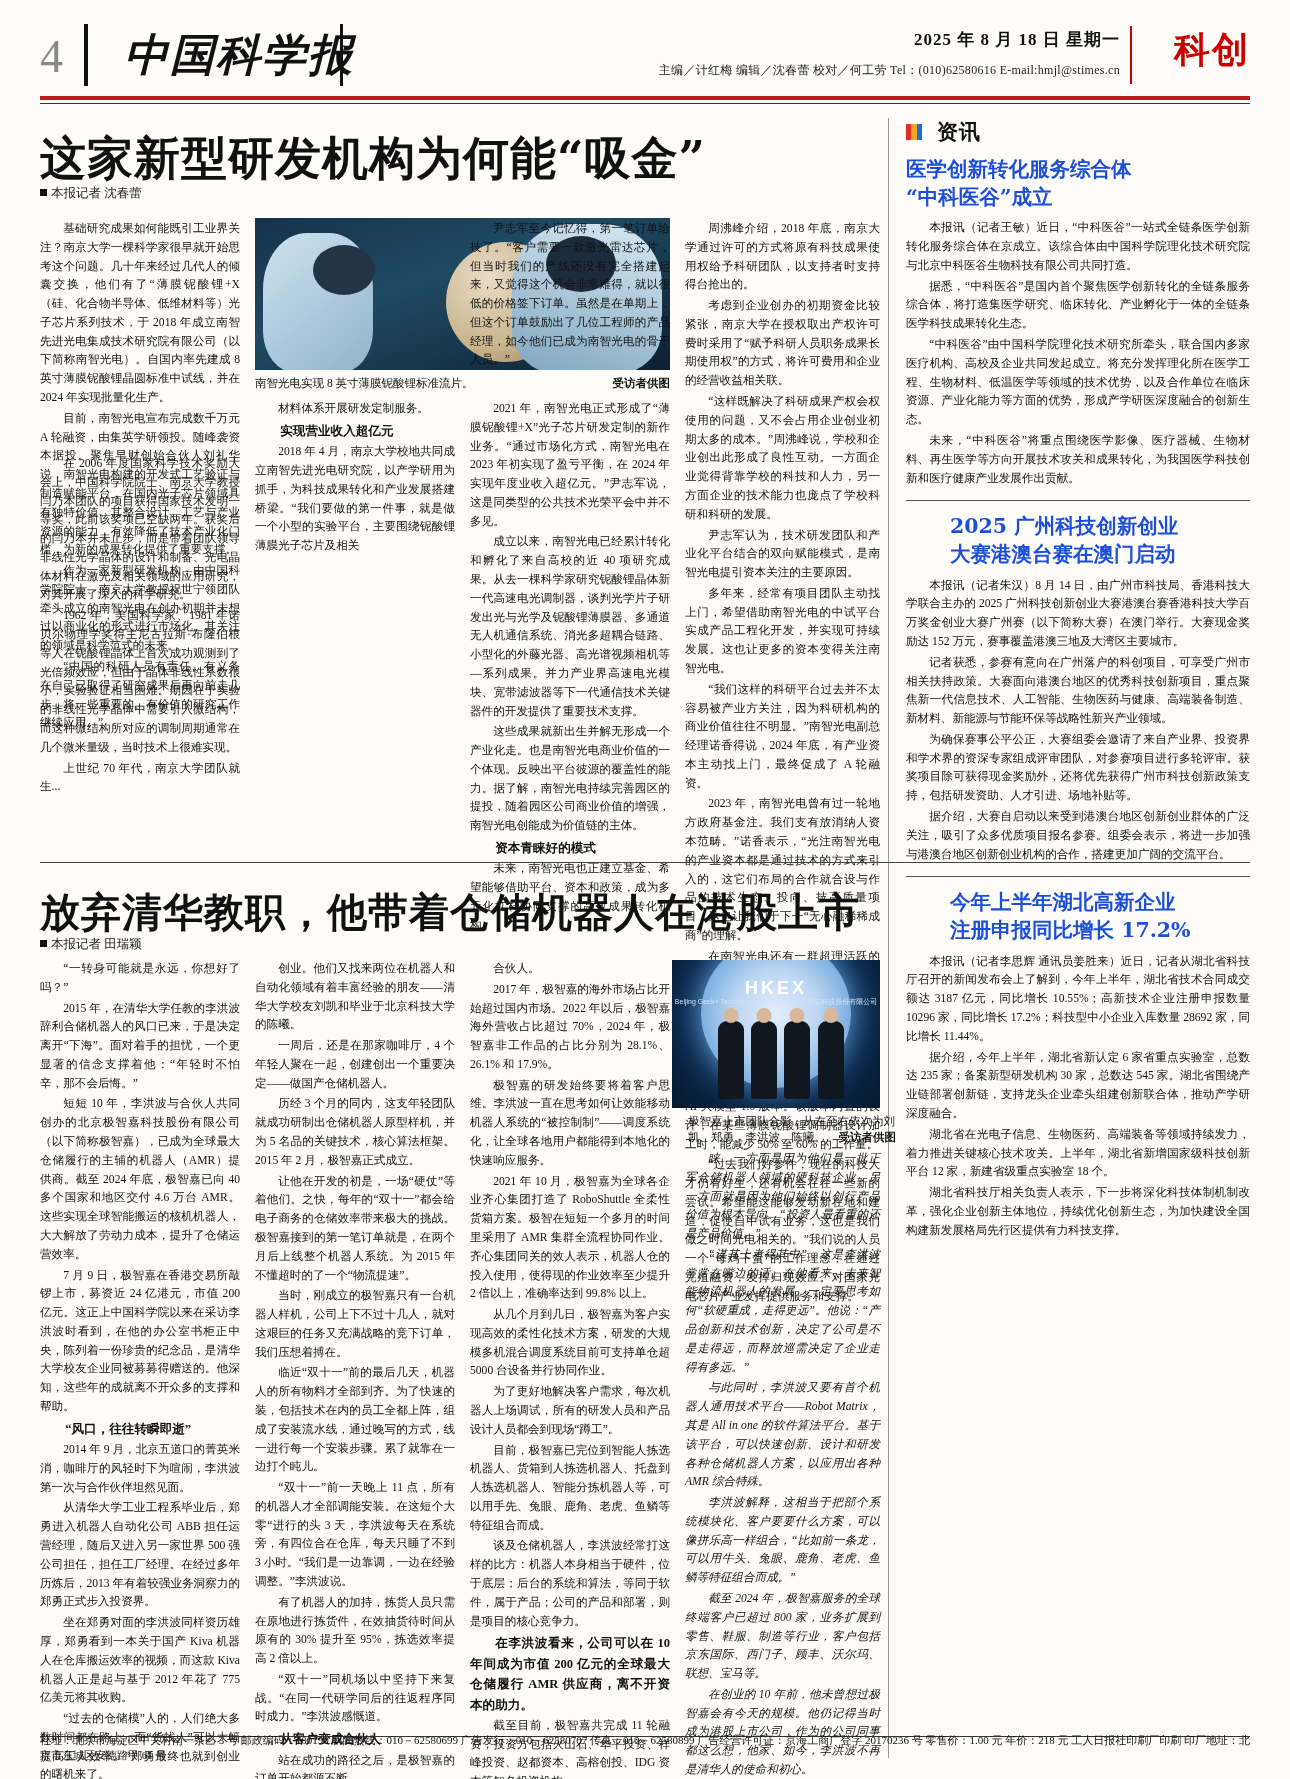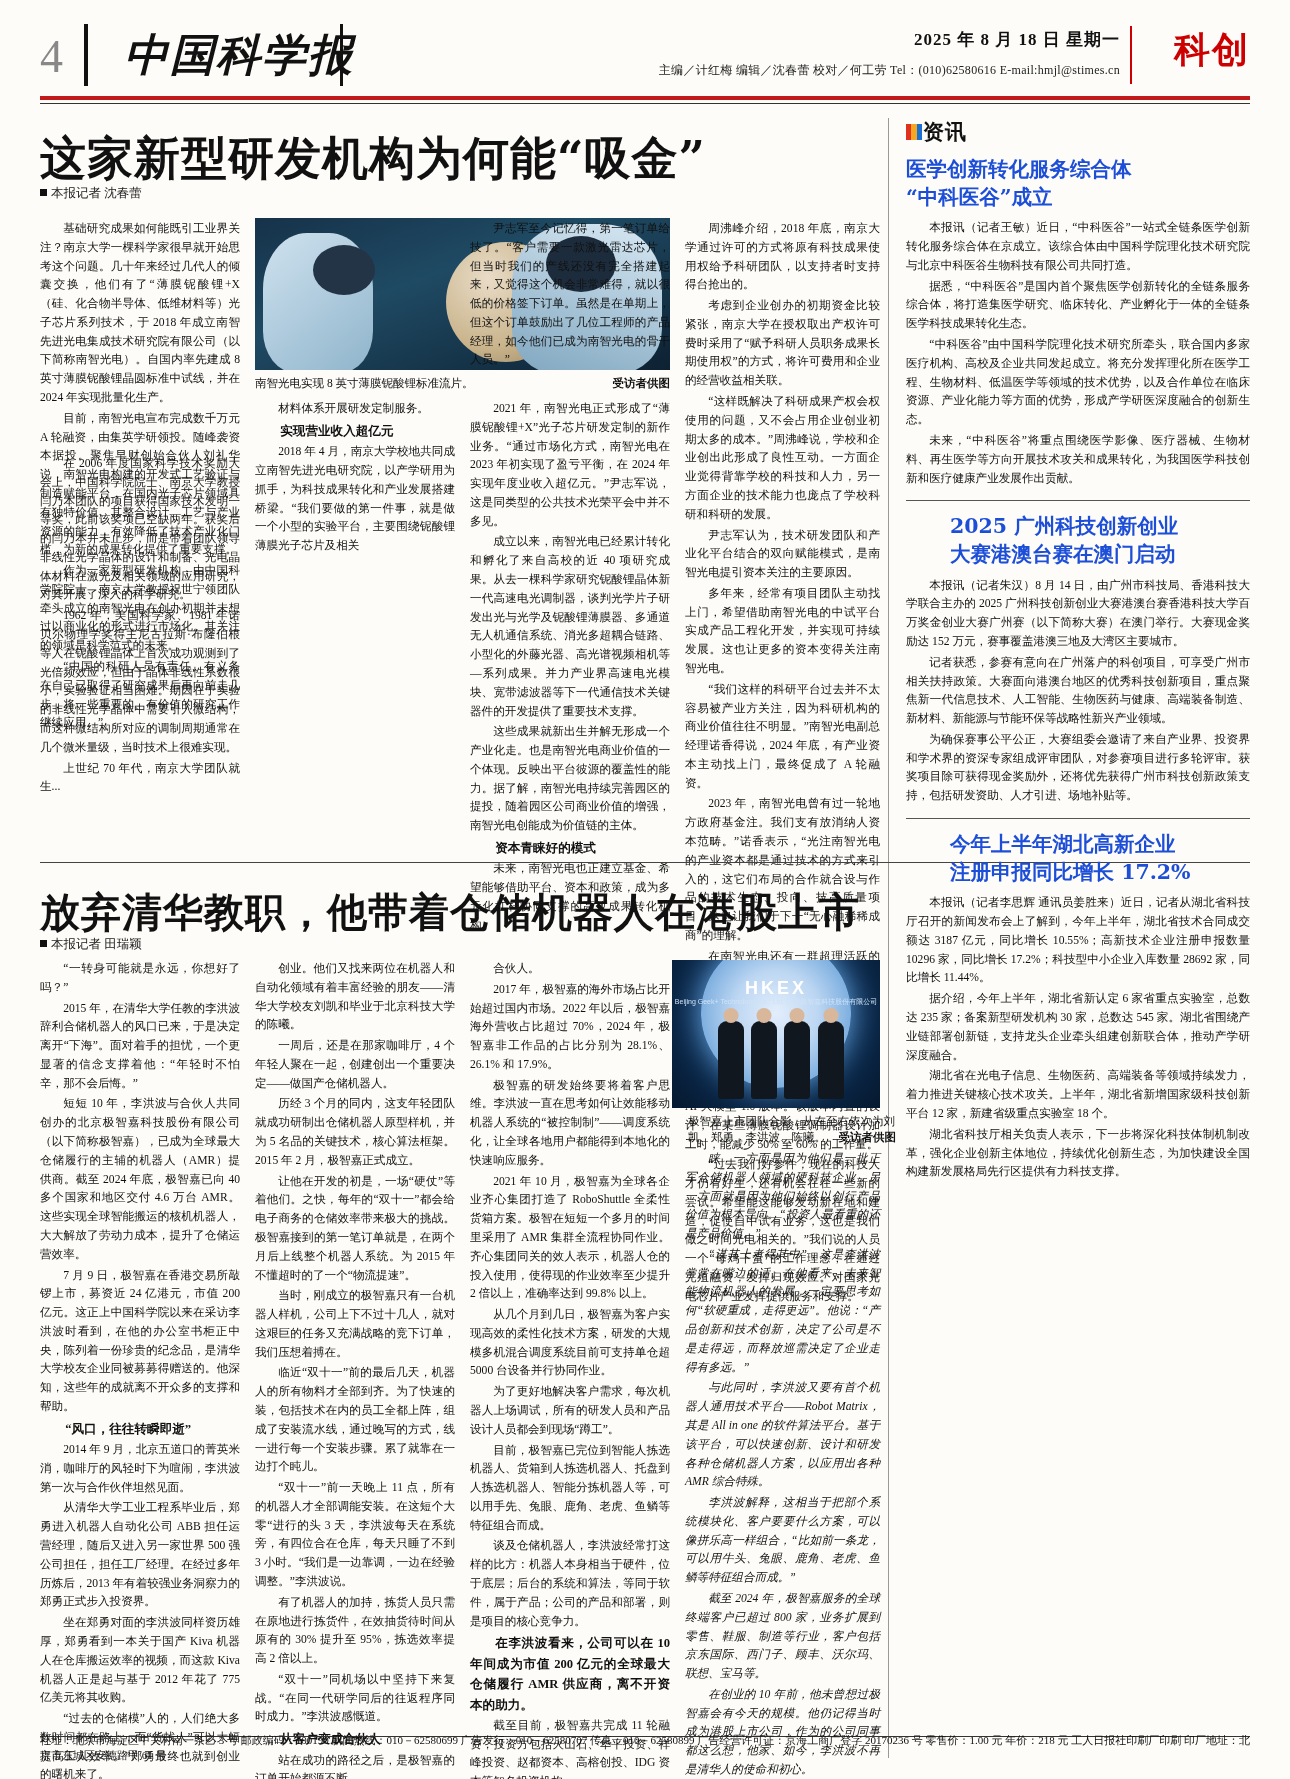--- a/index.html
+++ b/index.html
@@ -40,21 +40,21 @@
      text-justify:inter-ideograph;}
   .bodytext p{margin:0 0 2px 0;text-indent:2em;}
   .subhead{font-weight:bold;font-size:12.6px;text-indent:0;margin:6px 0 3px;}
 
   
   .story2-title{position:absolute;left:40px;top:885px;width:900px;font-size:40px;font-weight:bold;
     letter-spacing:1px;color:#111;font-family:"DejaVu Serif",serif;}
 
   
   .rail{position:absolute;left:906px;top:118px;width:344px;}
-  .rail-flag{display:flex;align-items:center;gap:1px;margin-bottom:8px;}
+  .rail-flag{display:flex;align-items:center;gap:15px;margin-bottom:8px;}
   .rail-flag .bars{display:inline-block;width:16px;height:16px;
     background:linear-gradient(to right,#e03020 33%,#f5a623 33% 66%,#1a6fd4 66%);}
   .rail-flag .txt{font-size:21px;font-weight:bold;color:#111;letter-spacing:1px;}
   .rail-h{font-size:20.5px;font-weight:bold;line-height:1.35;color:#1d4ed8;margin:10px 0 8px;
      font-family:"DejaVu Serif",serif;}
   .rail-p{font-size:11.6px;line-height:1.62;text-align:justify;color:#111;}
   .rail-p p{margin:0 0 2px;text-indent:2em;}
   .rail-rule{height:1px;background:#555;margin:12px 0;}
 
   
@@ -255,20 +255,21 @@
 
     <div class="rail-rule"></div>
 
     <div>
       <div class="rail-h" style="white-space:pre-line;margin-left:44px;">2025 广州科技创新创业
 大赛港澳台赛在澳门启动</div>
       <div class="rail-p">
         <p>本报讯（记者朱汉）8 月 14 日，由广州市科技局、香港科技大学联合主办的 2025 广州科技创新创业大赛港澳台赛香港科技大学百万奖金创业大赛广州赛（以下简称大赛）在澳门举行。大赛现金奖励达 152 万元，赛事覆盖港澳三地及大湾区主要城市。</p>
         <p>记者获悉，参赛有意向在广州落户的科创项目，可享受广州市相关扶持政策。大赛面向港澳台地区的优秀科技创新项目，重点聚焦新一代信息技术、人工智能、生物医药与健康、高端装备制造、新材料、新能源与节能环保等战略性新兴产业领域。</p>
         <p>为确保赛事公平公正，大赛组委会邀请了来自产业界、投资界和学术界的资深专家组成评审团队，对参赛项目进行多轮评审。获奖项目除可获得现金奖励外，还将优先获得广州市科技创新政策支持，包括研发资助、人才引进、场地补贴等。</p>
+        <p>据介绍，大赛自启动以来受到港澳台地区创新创业群体的广泛关注，吸引了众多优质项目报名参赛。组委会表示，将进一步加强与港澳台地区创新创业机构的合作，搭建更加广阔的交流平台。</p>
       </div>
     </div>
 
     <div class="rail-rule"></div>
 
     <div>
       <div class="rail-h" style="white-space:pre-line;margin-left:44px;">今年上半年湖北高新企业
 注册申报同比增长 17.2%</div>
       <div class="rail-p">
         <p>本报讯（记者李思辉 通讯员姜胜来）近日，记者从湖北省科技厅召开的新闻发布会上了解到，今年上半年，湖北省技术合同成交额达 3187 亿元，同比增长 10.55%；高新技术企业注册申报数量 10296 家，同比增长 17.2%；科技型中小企业入库数量 28692 家，同比增长 11.44%。</p>

